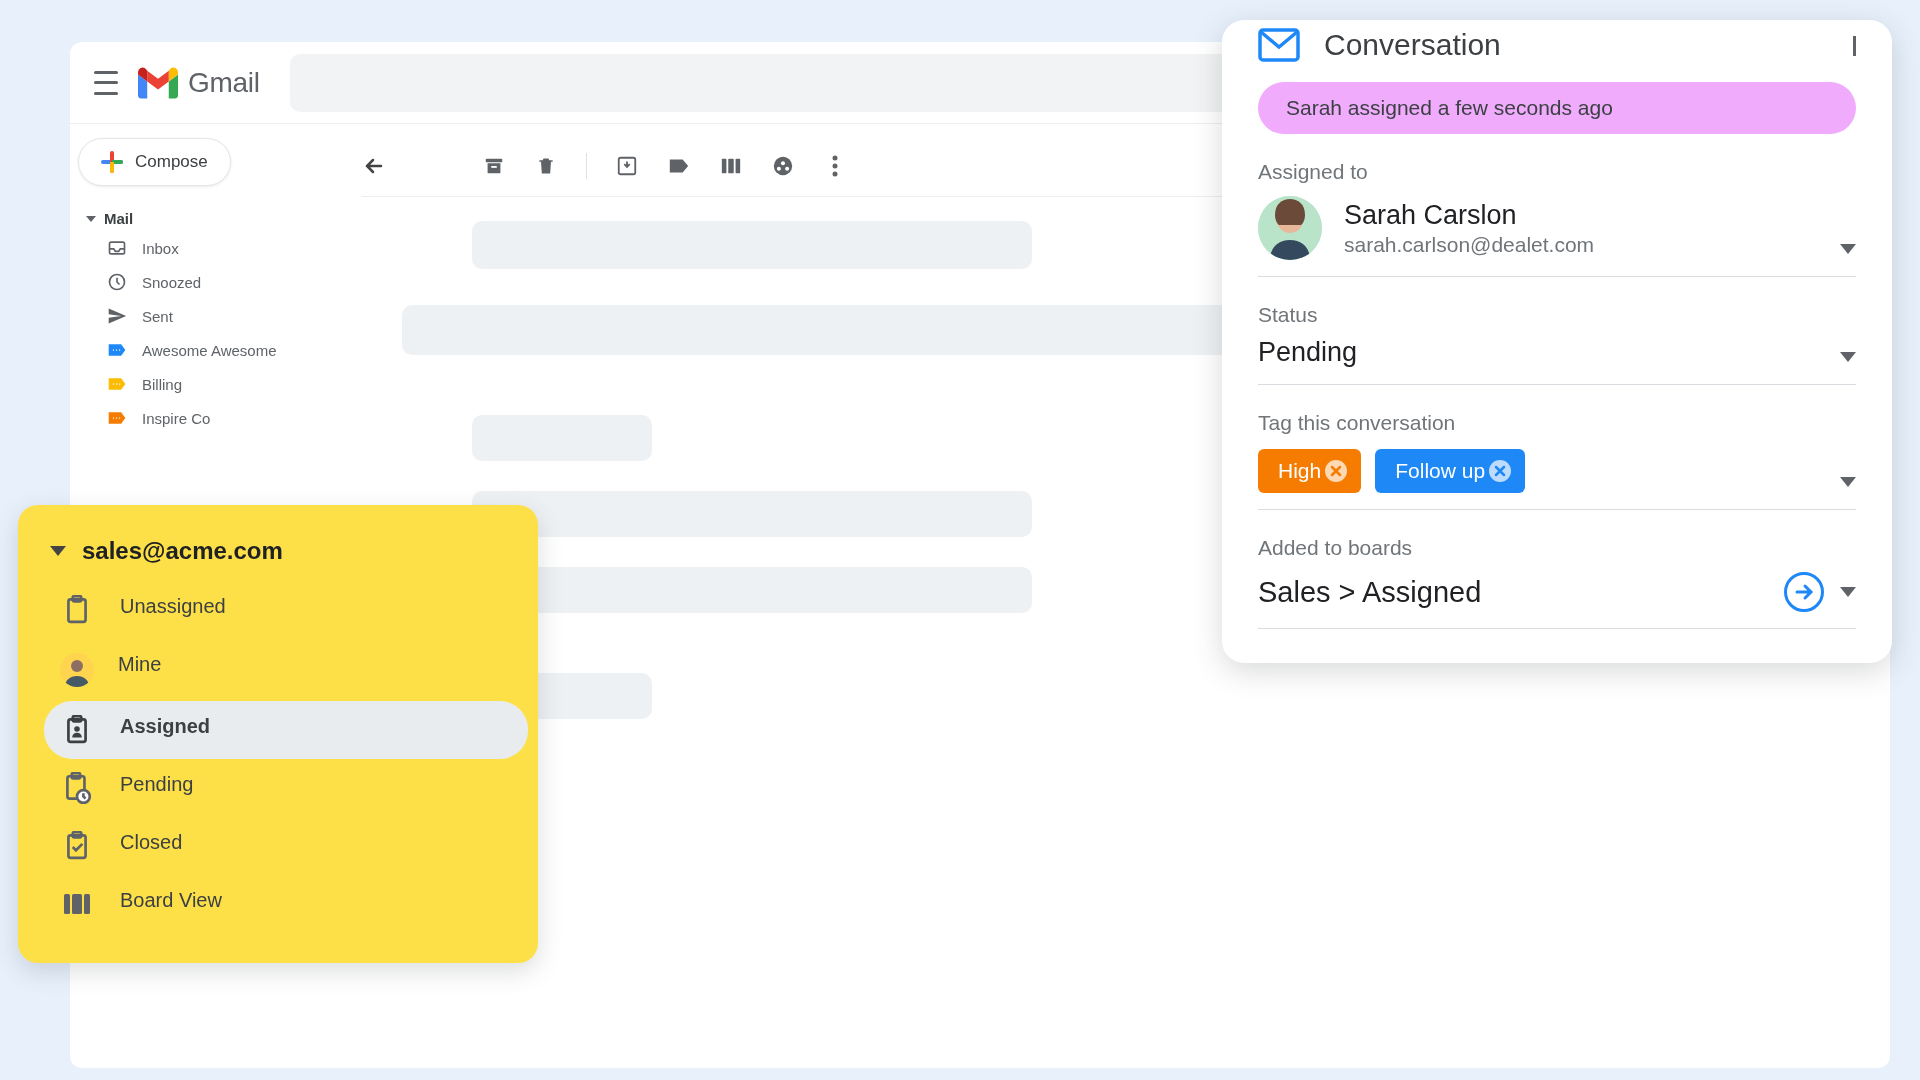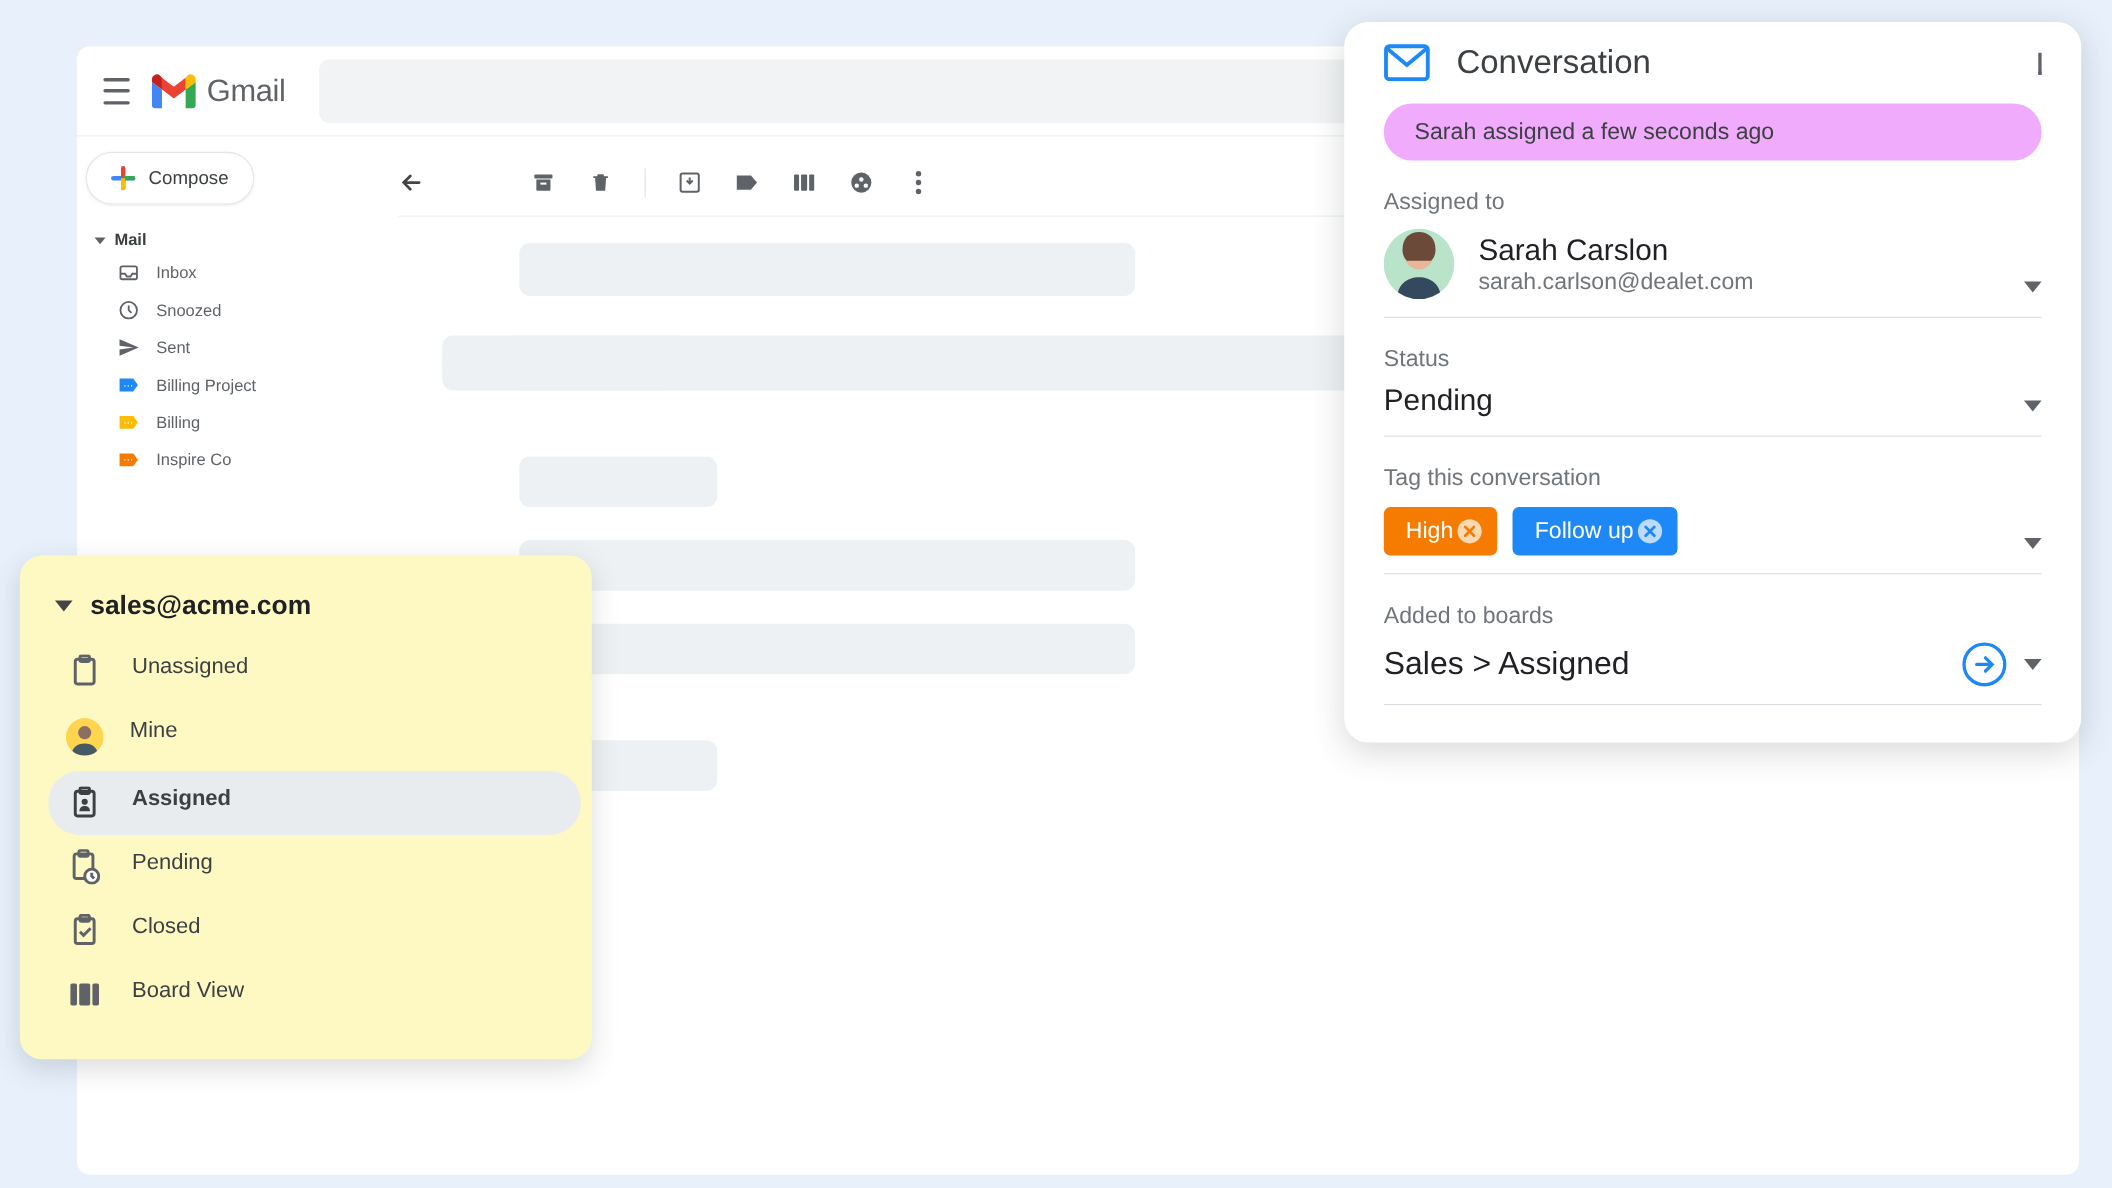--- a/index.html
+++ b/index.html
@@ -36,29 +36,29 @@
 .content-skeleton{margin-top:24px}
 .skel{background:#eef1f3;border-radius:10px}
 .skel.title{width:560px;height:48px}
 .skel.row{display:flex;align-items:center;gap:18px;margin-top:36px}
 .skel.avatar{width:40px;height:40px;border-radius:50%}
 .skel.line1{width:165px;height:20px;border-radius:8px}
 .skel.line2{width:150px;height:20px;border-radius:8px;margin-top:10px}
 .skel.block{width:560px;height:46px;margin-top:30px}
 .skel.block.small{width:180px}
 
-.overlay-sidebar{position:absolute;left:18px;top:505px;width:520px;background:#fef9c3;border-radius:20px;box-shadow:0 8px 24px rgba(60,64,67,0.18);padding:26px 10px 30px 26px}
+.overlay-sidebar{position:absolute;left:18px;top:505px;width:520px;background:#fde047;border-radius:20px;box-shadow:0 8px 24px rgba(60,64,67,0.18);padding:26px 10px 30px 26px}
 .ov-header{display:flex;align-items:center;gap:16px;font-size:24px;font-weight:700;color:#202124;padding:6px 6px 16px}
 .ov-header .tri{width:0;height:0;border-left:8px solid transparent;border-right:8px solid transparent;border-top:10px solid #444}
 .ov-item{display:flex;align-items:flex-start;gap:28px;padding:14px 18px;border-radius:28px;font-size:20px;color:#3c4043;cursor:pointer}
 .ov-item.active{background:#e9ecef;font-weight:700}
 .ov-item .icon{width:30px;height:30px;display:flex;align-items:center;justify-content:center;color:#5f6368}
 .ov-avatar{width:34px;height:34px;border-radius:50%;background:#ffd54f;overflow:hidden;display:flex;align-items:center;justify-content:center;margin-left:-2px;margin-right:-4px}
 
-.right-panel{position:absolute;right:28px;top:20px;width:670px;background:#fff;border-radius:22px;box-shadow:0 8px 30px rgba(60,64,67,0.2);padding:20px 36px 34px}
+.right-panel{position:absolute;right:28px;top:20px;width:670px;background:#fff;border-radius:22px;box-shadow:0 8px 30px rgba(60,64,67,0.2);padding:8px 36px 34px}
 .rp-header{display:flex;align-items:center;gap:24px}
 .rp-header .title{font-size:30px;color:#3c4043}
 .rp-header .chev-up{margin-left:auto;cursor:pointer}
 .rp-status{margin-top:20px;background:#f0abfc;border-radius:30px;padding:14px 28px;font-size:21px;color:#3c4043}
 .rp-section{margin-top:26px;border-bottom:1px solid #d9dce0;padding-bottom:16px;position:relative}
 .rp-label{font-size:21px;color:#70757a}
 .rp-assignee{display:flex;align-items:center;gap:22px;margin-top:12px}
 .rp-assignee .avatar{width:64px;height:64px;border-radius:50%;background:#cfe8dc;overflow:hidden}
 .rp-assignee .avatar svg{width:100%;height:100%}
 .rp-assignee .name{font-size:27px;color:#202124}
@@ -143,21 +143,21 @@
             </span>
           <span>Sent</span>
         </div>
         <div class="item">
           <span class="icon">
               <svg width="20" height="16" viewBox="0 0 24 18" fill="#1e88f7">
                 <path d="M2 2h15l5 7-5 7H2z"></path>
                 <text x="6" y="13" font-size="11" fill="#fff" font-family="Arial">⋯</text>
               </svg>
             </span>
-          <span>Billing Project</span>
+          <span>Awesome Awesome</span>
         </div>
         <div class="item">
           <span class="icon">
               <svg width="20" height="16" viewBox="0 0 24 18" fill="#fbbc04">
                 <path d="M2 2h15l5 7-5 7H2z"></path>
                 <text x="6" y="13" font-size="11" fill="#fff" font-family="Arial">⋯</text>
               </svg>
             </span>
           <span>Billing</span>
         </div>

